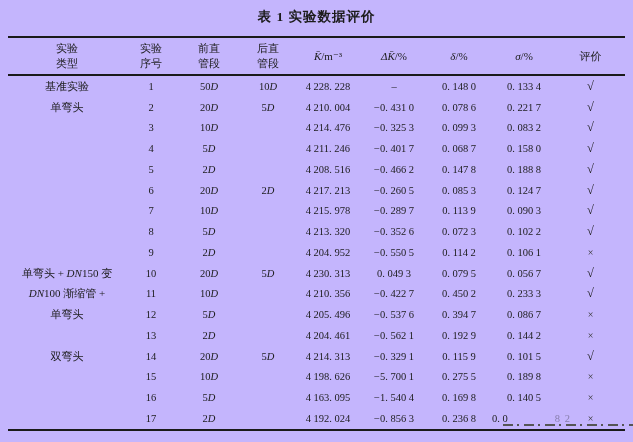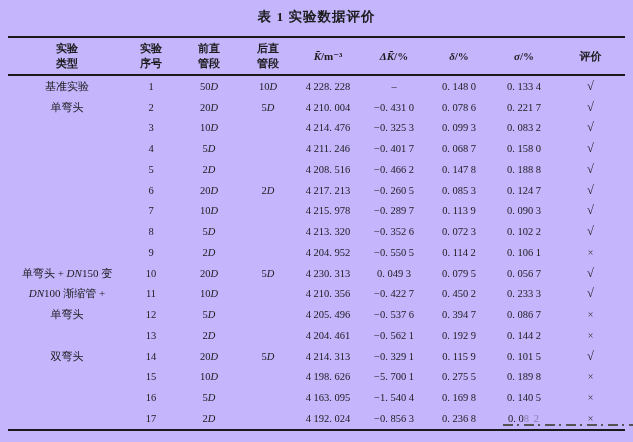--- a/index.html
+++ b/index.html
@@ -13,21 +13,21 @@
   }
   .title{
     position:absolute;top:8px;left:0;width:100%;
     text-align:center;
     font-size:13.5px;font-weight:bold;
     letter-spacing:1px;
   }
   .tbl{position:absolute;left:8px;top:36px;width:617px;}
   .rule{background:#1a1a1a;height:2px;}
   .rule-mid{background:#1a1a1a;height:2px;}
-  .hrow{display:flex;height:36px;align-items:center;font-weight:bold;}
+  .hrow{display:flex;height:36px;align-items:center;}
   .hcell{
     display:flex;flex-direction:column;justify-content:center;
     text-align:center;font-size:11px;line-height:15px;
   }
   .hcell .sym{font-style:italic;}
   .brow{display:flex;height:20.76px;align-items:center;}
   .bcell{
     text-align:center;font-size:10.5px;
     white-space:nowrap;overflow:visible;
   }
@@ -37,21 +37,21 @@
   .c4{width:52px;justify-content:flex-end;}
   .c5{width:68px;}
   .c6{width:64px;}
   .c7{width:66px;}
   .c8{width:64px;}
   .c9{width:69px;}
   .c-type{font-size:11px;font-family:Liberation Serif, serif;}
   i{font-style:italic;}
   .c-eval{font-size:12.5px;}
   .c-eval.cross{font-size:10px;color:#3a3a3a;}
-  .remnant{opacity:0.38;letter-spacing:1px;}
+  .remnant{opacity:0.38;letter-spacing:1px;padding-left:47px;}
   .rule-bottom{position:absolute;left:8px;top:429px;width:617px;height:2px;background:#1a1a1a;}
   .dashline{
     position:absolute;left:503px;top:424px;width:130px;height:2px;
     background:repeating-linear-gradient(90deg,
       #555 0px,#555 10px,
       transparent 10px,transparent 14px,
       #555 14px,#555 16px,
       transparent 16px,transparent 21px);
   }
 </style>

